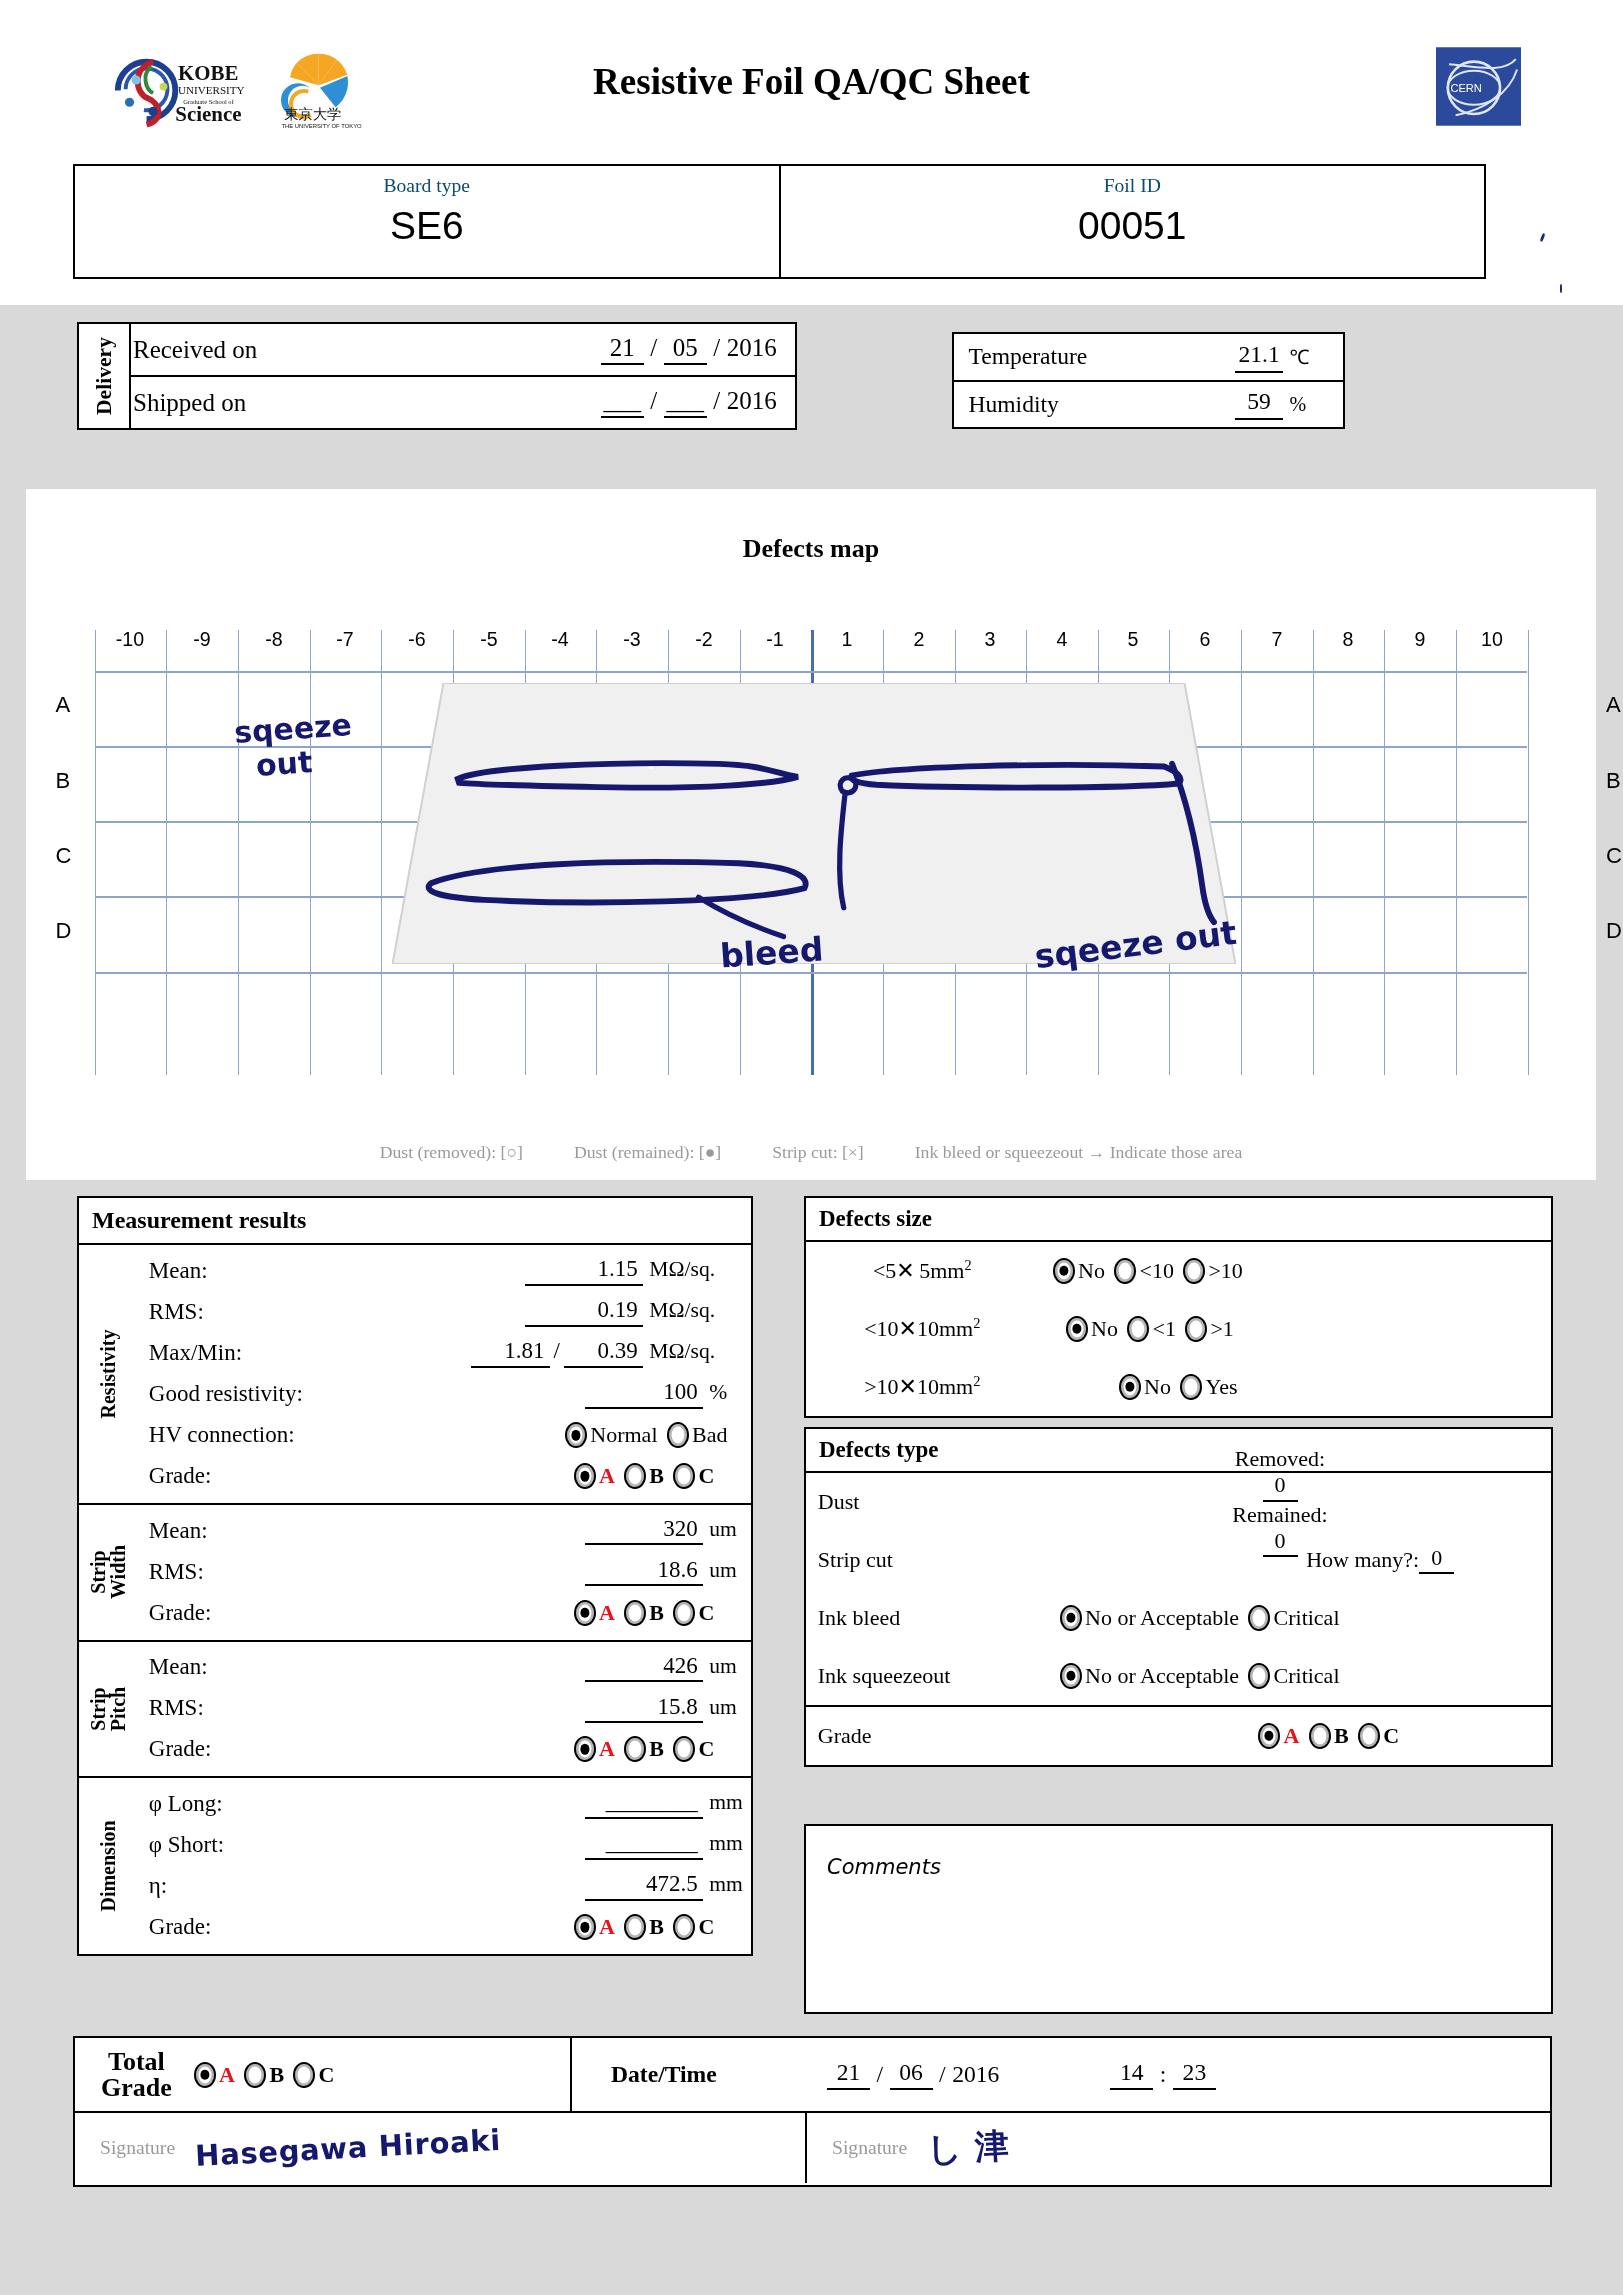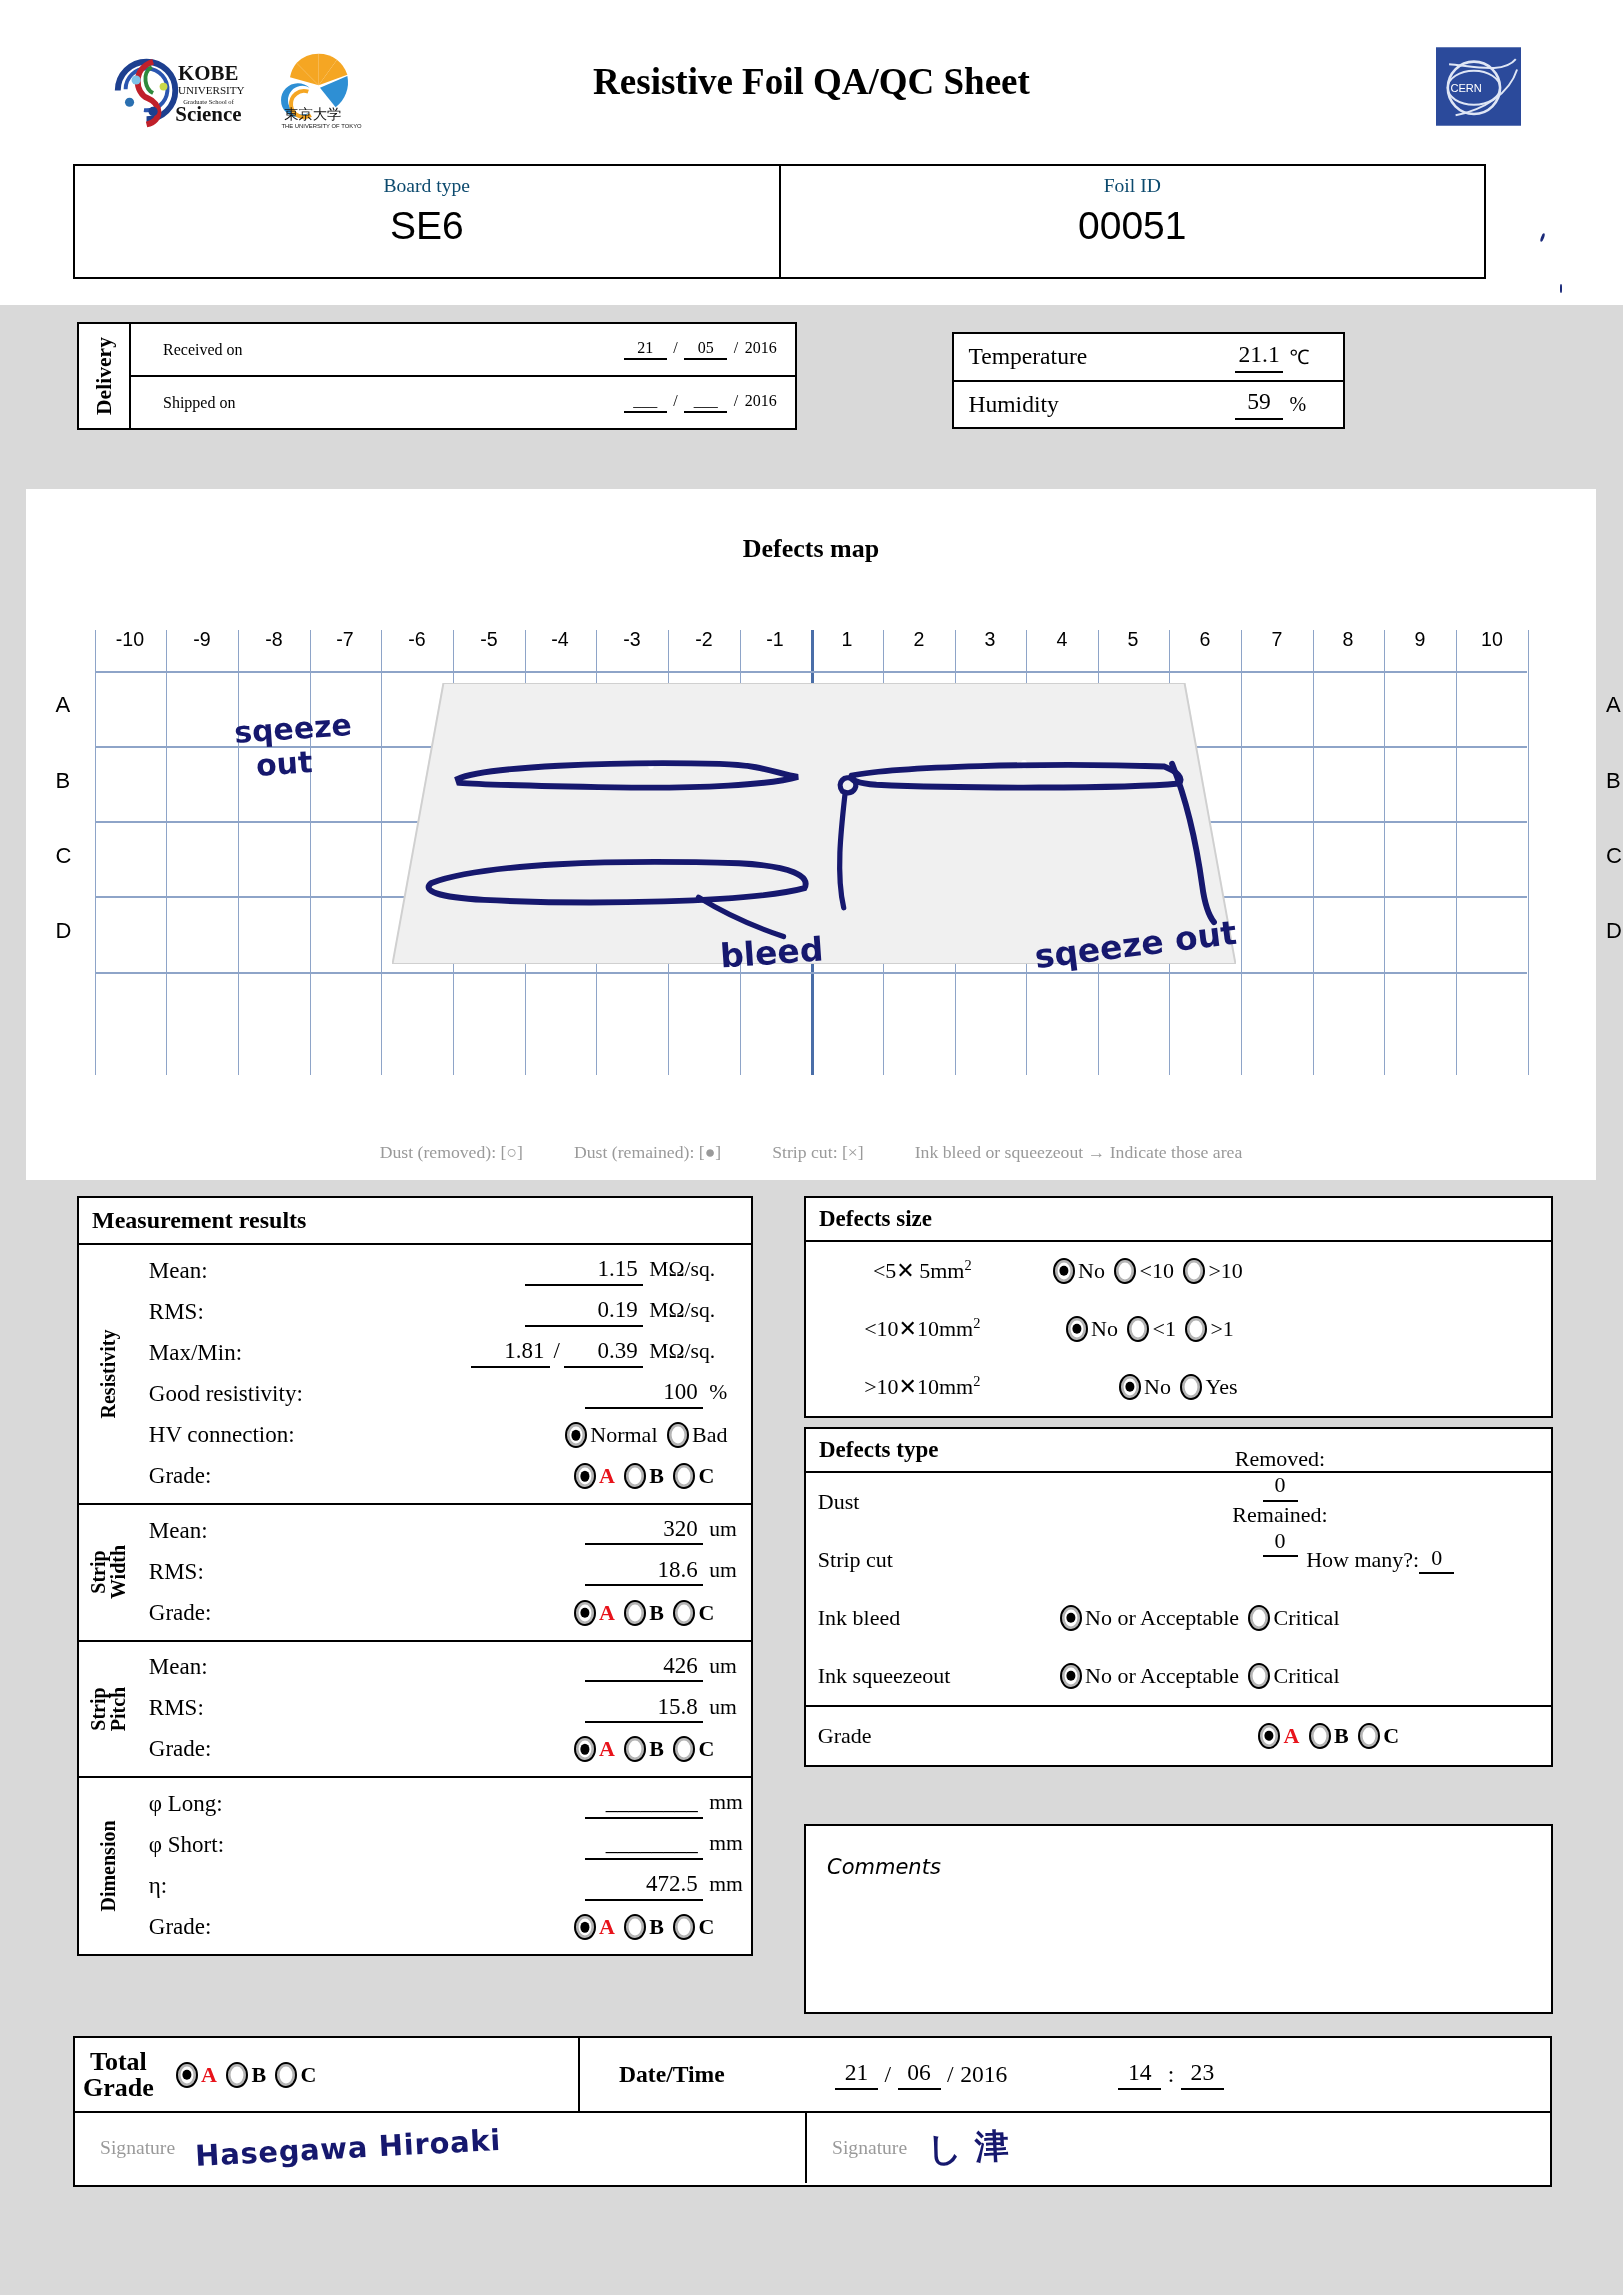--- a/index.html
+++ b/index.html
@@ -61,22 +61,22 @@
   }
   .delivery-tab span {
     position:absolute; left:50%; top:50%;
     transform:translate(-50%,-50%) rotate(-90deg);
     white-space:nowrap; font-size:21.6px; font-weight:bold;
     font-family:"Liberation Serif", serif;
   }
   .delivery-rows { flex:1; display:flex; flex-direction:column; }
   .delivery-row {
     flex:1; display:flex; align-items:center;
-    border-bottom:2.6px solid #000; padding-left:32px;
-    font-size:16px;
+    border-bottom:2.6px solid #000; padding-left:2px;
+    font-size:25px;
   }
   .delivery-row:last-child { border-bottom:none;border-radius:20px; }
   .drow-label { width:216px; }
   .dfield {
     display:inline-block; min-width:43px; text-align:center;
     border-bottom:2.6px solid #000; padding-bottom:1.3px;
   }
   .dsep { padding:0 6.5px; }
 
   
@@ -237,21 +237,21 @@
   }
 
   
   .footer {
     position:absolute; left:73px; top:2036px; width:1479px; height:151px;
     border:2.6px solid #000; background:#fff;
   }
   .ftop { display:flex; height:75px; border-bottom:2.6px solid #000; }
   .ftotal {
     width:497px; border-right:2px solid #000; display:flex;
-    align-items:center; gap:22px;margin-left:8px;
+    align-items:center; padding-left:26px; gap:22px;
   }
   .ftotal-lbl { font-size:26px; font-weight:bold; line-height:1.0; text-align:center; }
   .fdate { flex:1; display:flex; align-items:center; padding-left:39px; font-size:23.6px; gap:0; }
   .fdate-lbl { font-weight:bold; width:216px; }
   .fbot { display:flex; height:70px; }
   .fsig { width:732px; border-right:2px solid #000; display:flex; align-items:center; padding-left:25px; position:relative; }
   .fsig:last-child { border-right:none; }
   .fsig-lbl { font-size:19.6px; color:#9a9a9a; }
   .sig-ink {
     color:#16186e; font-family:"DejaVu Sans", sans-serif; font-weight:bold;

